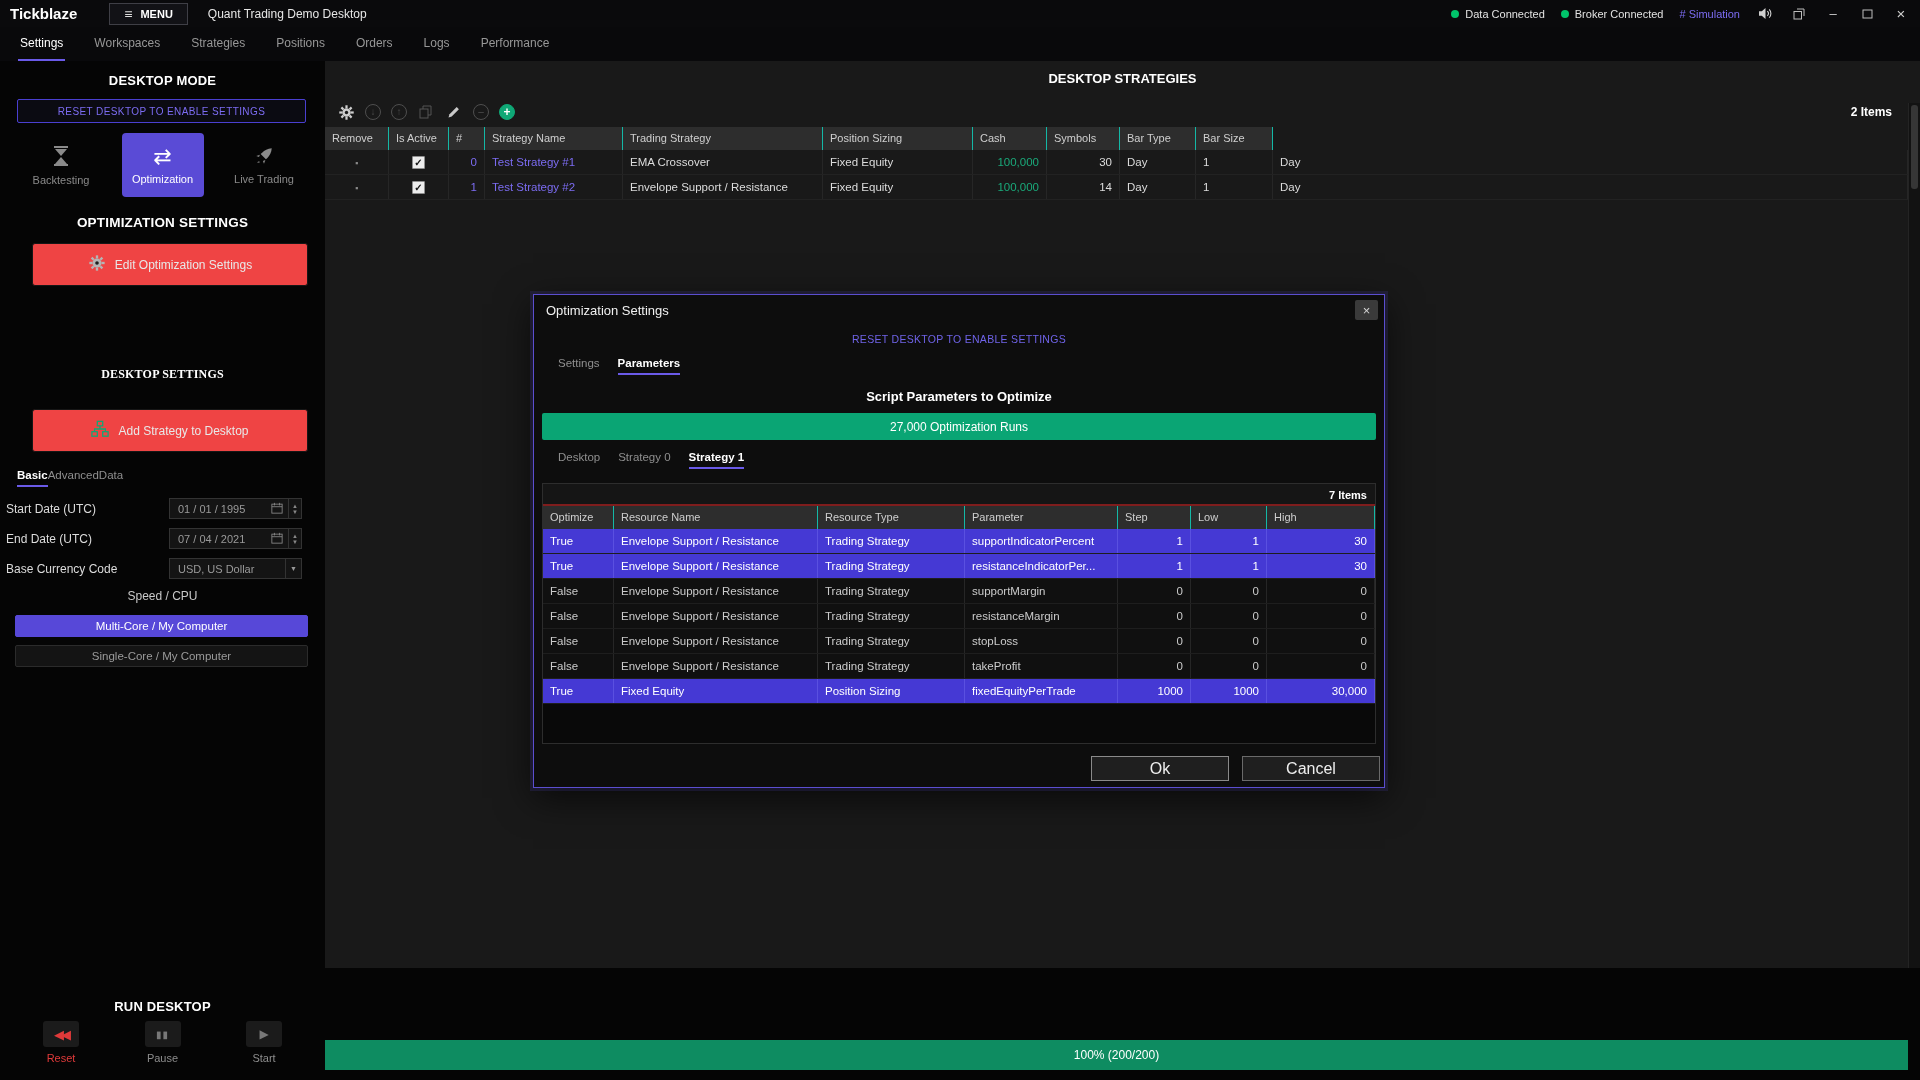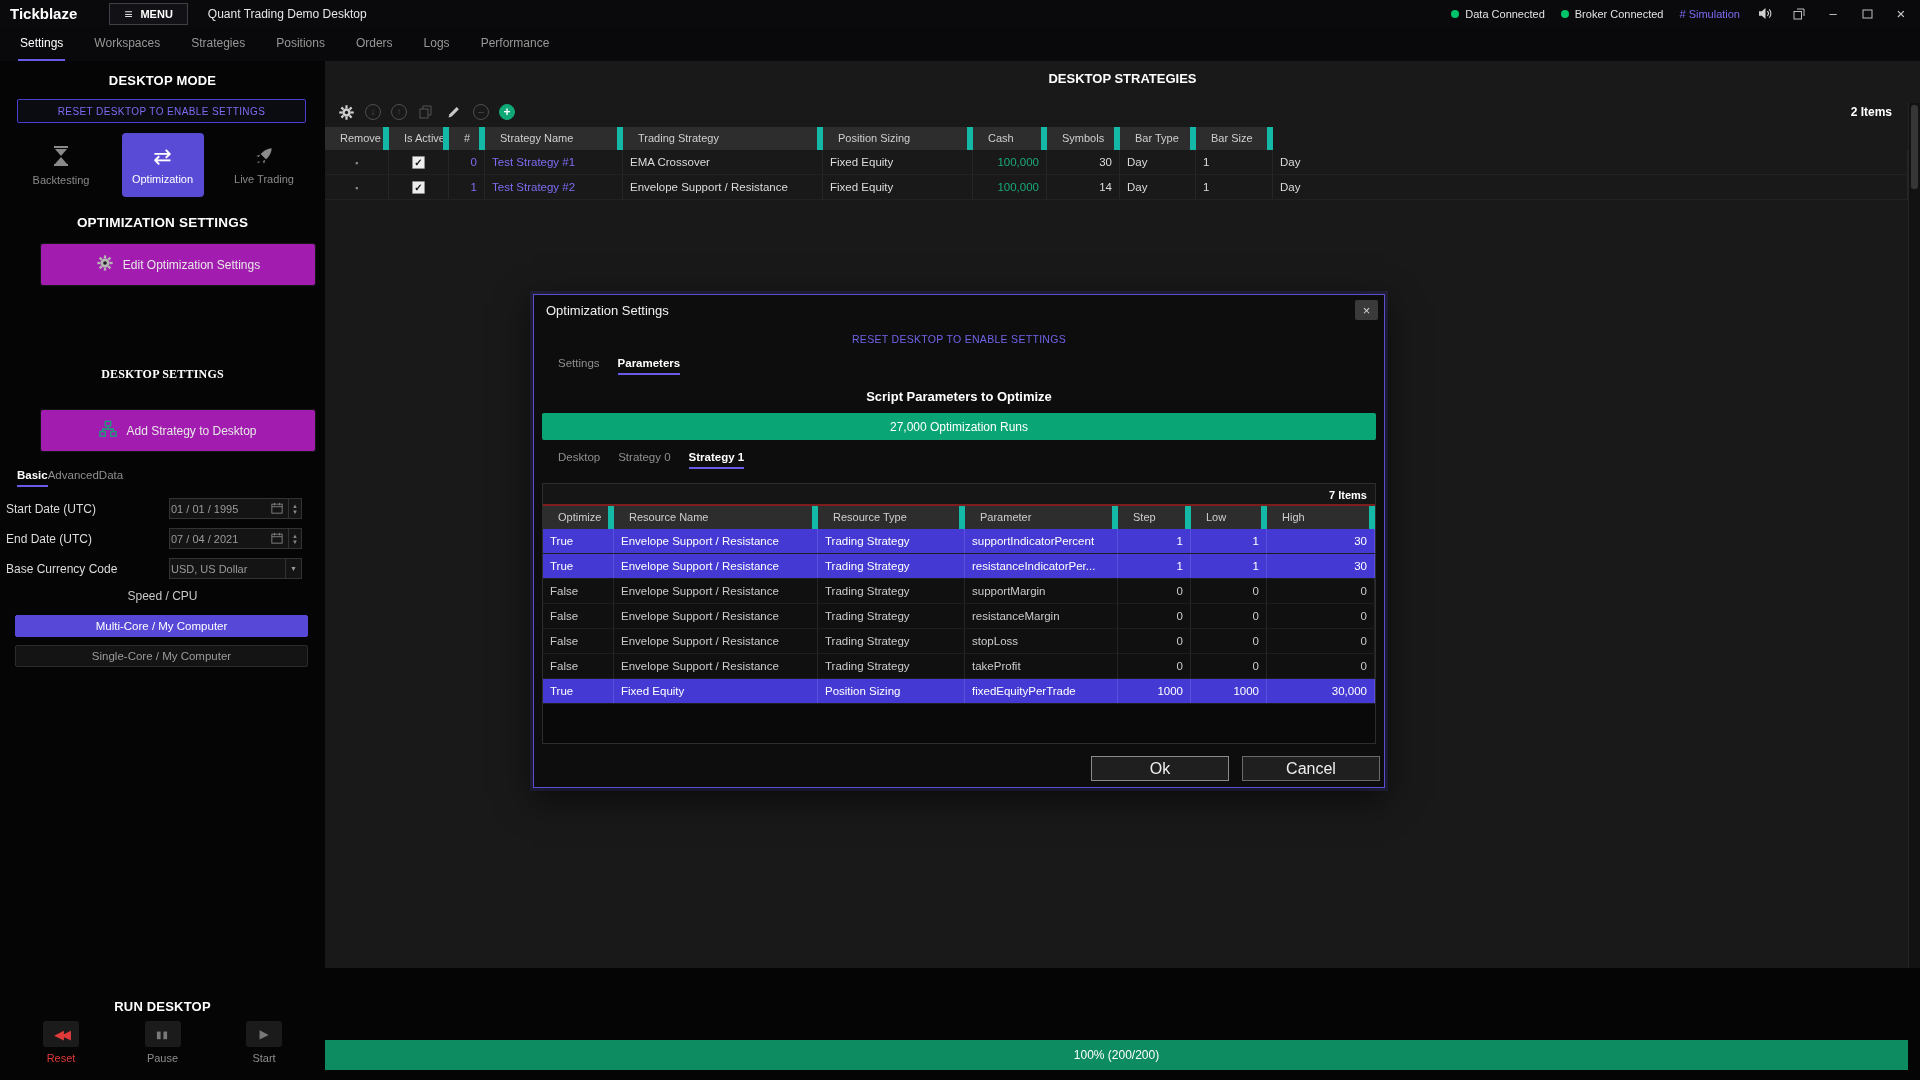--- a/index.html
+++ b/index.html
@@ -27,32 +27,32 @@
   
   #sidebar { position:absolute; left:0; top:61px; width:325px; height:1019px; }
   .heading { position:absolute; left:0; width:325px; text-align:center; font-size:13px; font-weight:bold; color:#fff; letter-spacing:.2px; }
   #dm-heading { top:12px; }
   #reset-desktop-btn { position:absolute; left:17px; top:38px; width:289px; height:24px; border:1px solid #4a3fd0; border-radius:2px; color:#7c6cf2; font-size:10px; letter-spacing:.4px; display:flex; align-items:center; justify-content:center; background:#0b0b12; }
   #mode-row { position:absolute; left:20px; top:72px; width:285px; display:flex; justify-content:space-between; }
   .mode-btn { width:82px; height:64px; display:flex; flex-direction:column; align-items:center; justify-content:center; gap:5px; border-radius:4px; color:#8a8a8a; font-size:11px; }
   .mode-btn.selected { background:#5a4bd6; color:#fff; }
   .mode-icon-text { font-size:22px; line-height:22px; }
   #opt-heading { top:154px; font-size:13.5px; }
-  .side-btn { position:absolute; left:40px; width:276px; height:43px; background:#a21caf; border:1px solid #161616; border-radius:3px; display:flex; align-items:center; justify-content:center; gap:9px; font-size:12px; color:#e8e8e8; }
+  .side-btn { position:absolute; left:32px; width:276px; height:43px; background:#ef4444; border:1px solid #161616; border-radius:3px; display:flex; align-items:center; justify-content:center; gap:9px; font-size:12px; color:#e8e8e8; }
   #edit-opt-btn { top:182px; }
   #view-res-btn { top:248px; }
   #ds-heading { top:306px; font-size:12px;font-family:Liberation Serif, serif; }
   #add-strat-btn { top:348px; }
   #settings-tabs { position:absolute; left:17px; top:408px; display:flex; }
   .tab { font-size:11.5px; color:#8f8f8f; padding-bottom:4px; border-bottom:2px solid transparent; }
   .tab.active { color:#fff; border-bottom-color:#6a5ae8; font-weight:bold; }
   .form-row { position:absolute; left:0; width:325px; height:22px; }
   #row-start { top:437px; } #row-end { top:467px; } #row-currency { top:497px; }
   .form-label { position:absolute; left:6px; top:0; line-height:22px; font-size:12px; color:#dcdcdc; }
-  .field { position:absolute; left:169px; top:0; width:133px; height:21px; background:#141414; border:1px solid #333; display:flex; align-items:center; font-size:11px; color:#9a9a9a; padding-left:1px; gap:5px; }
+  .field { position:absolute; left:169px; top:0; width:133px; height:21px; background:#141414; border:1px solid #333; display:flex; align-items:center; font-size:11px; color:#9a9a9a; padding-left:8px; gap:5px; }
   .field .val { flex:1; white-space:nowrap; overflow:hidden; }
   .spin { display:flex; flex-direction:column; border-left:1px solid #333; height:100%; justify-content:center; }
   .spin span { font-size:6px; line-height:6px; color:#888; padding:0 3px; }
   .dd-arrow { border-left:1px solid #333; height:100%; display:flex; align-items:center; padding:0 4px; font-size:7px; color:#999; }
   #speed-label { position:absolute; top:528px; width:325px; text-align:center; font-size:12px; color:#c9c9c9; }
   .cpu-btn { position:absolute; left:15px; width:293px; height:22px; display:flex; align-items:center; justify-content:center; font-size:11.5px; border-radius:2px; background:#141414; border:1px solid #2b2b2b; color:#9b9b9b; }
   .cpu-btn.selected { background:#5748d8; border-color:#5748d8; color:#fff; }
   #cpu-multi { top:554px; } #cpu-single { top:584px; }
   #run-heading { top:938px; }
   #run-row { position:absolute; left:24px; top:960px; width:277px; display:flex; justify-content:space-between; }
@@ -65,21 +65,21 @@
   
   #main { position:absolute; left:325px; top:61px; width:1595px; height:907px; background:#191919; }
   #strat-heading { position:absolute; top:10px; width:100%; text-align:center; font-size:13px; font-weight:bold; color:#fff; }
   #toolbar { position:absolute; left:12px; top:42px; display:flex; align-items:center; gap:10px; }
   .tool { width:18px; height:18px; display:flex; align-items:center; justify-content:center; }
   .circle { width:16px; height:16px; border:1.5px solid #4e4e4e; border-radius:50%; display:flex; align-items:center; justify-content:center; font-size:10px; line-height:10px; color:#4e4e4e; }
   .circle.add { background:#0fa876; border-color:#0fa876; color:#fff; font-weight:bold; font-size:12px; }
   #items-count { position:absolute; top:44px; right:28px; font-size:12px; font-weight:bold; color:#fff; }
   .grid-strat { display:grid; grid-template-columns:64px 60px 36px 138px 200px 150px 74px 73px 76px 77px 1fr; }
   #strat-table { position:absolute; left:0; top:66px; width:1583px; }
-  .hcell { height:23px; line-height:23px; background:#2d2d2d; border-right:6px solid #14b8a6; font-size:11px; color:#cfcfcf; padding:0 15px; white-space:nowrap; overflow:hidden; }
+  .hcell { height:23px; line-height:23px; background:#2d2d2d; border-right:1px solid #14b8a6; font-size:11px; color:#cfcfcf; padding:0 7px; white-space:nowrap; overflow:hidden; }
   .srow { border-bottom:1px solid #222; background:#191919; }
   .srow .cell { height:24px; line-height:24px; font-size:11.5px; color:#dcdcdc; padding:0 7px; border-right:1px solid #262626; white-space:nowrap; overflow:hidden; }
   .cell.num { text-align:right; }
   .cell.link { color:#7c6cf2; }
   .cell.cash { color:#1aa97a; }
   .cell.center { text-align:center; padding:0; }
   .bullet { color:#8a8a8a; font-size:9px; }
   .checkbox { display:inline-block; width:13px; height:13px; background:#ededed; border:1px solid #8f8f8f; border-radius:1px; color:#111; font-size:10px; line-height:12px; font-weight:bold; text-align:center; vertical-align:middle; }
   #main-scrollbar { position:absolute; right:0; top:42px; bottom:0; width:12px; background:#121212; border-left:1px solid #242424; }
   #main-scroll-thumb { position:absolute; top:2px; left:2px; width:7px; height:84px; background:#363636; border-radius:3px; }

